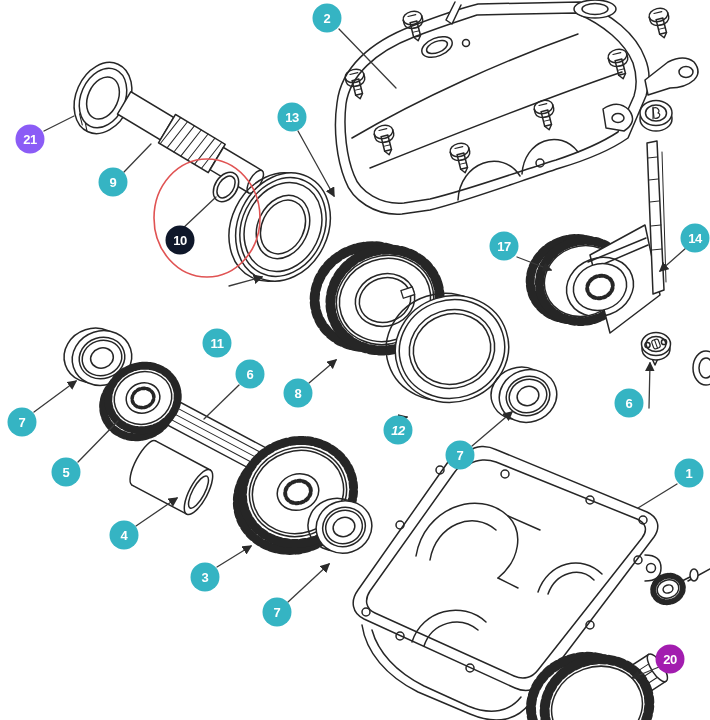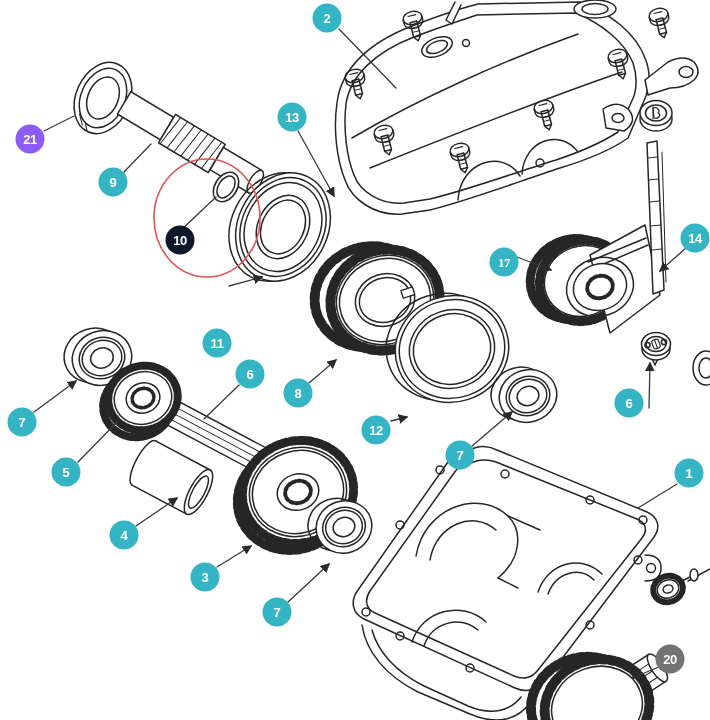--- a/index.html
+++ b/index.html
@@ -304,36 +304,36 @@
   </div>
       <div class="balloon" style="left: 113px; top: 182px; background: rgb(53, 180, 195);">
     <span>9</span>
   </div>
       <div class="balloon" style="left: 152px; top: 240px; background: #0f172a; margin-left: 28px;">
     <span>10</span>
   </div>
       <div class="balloon" style="left: 217px; top: 295px; background: rgb(53, 180, 195); margin-top: 48px;">
     <span>11</span>
   </div>
-      <div class="balloon" style="left: 376px; top: 430px; background: rgb(53, 180, 195);">
+      <div class="balloon" style="left: 398px; top: 430px; background: rgb(53, 180, 195); font-style: italic;">
     <span>12</span>
   </div>
       <div class="balloon" style="left: 292px; top: 117px; background: rgb(53, 180, 195); justify-content: center;">
     <span>13</span>
   </div>
       <div class="balloon" style="left: 695px; top: 238px; background: rgb(53, 180, 195); justify-content: center;">
     <span>14</span>
   </div>
       <div class="balloon" style="left: 629px; top: 403px; background: rgb(53, 180, 195);">
     <span>6</span>
   </div>
-      <div class="balloon" style="left: 504px; top: 262px; background: rgb(53, 180, 195); font-family: Liberation Serif, serif;">
+      <div class="balloon" style="left: 504px; top: 246px; background: rgb(53, 180, 195);">
     <span>17</span>
   </div>
-      <div class="balloon" style="left: 670px; top: 659px; background: #737373;">
+      <div class="balloon" style="left: 670px; top: 659px; background: #a21caf;">
     <span>20</span>
   </div>
       <div class="balloon" style="left: 30px; top: 139px; background: #8b5cf6;">
     <span>21</span>
   </div>
     </div>
 
 </div>
 
 </body></html>

